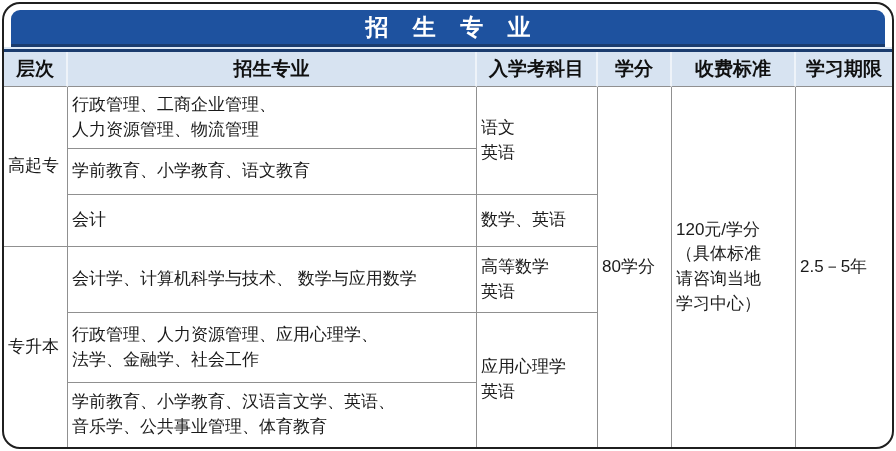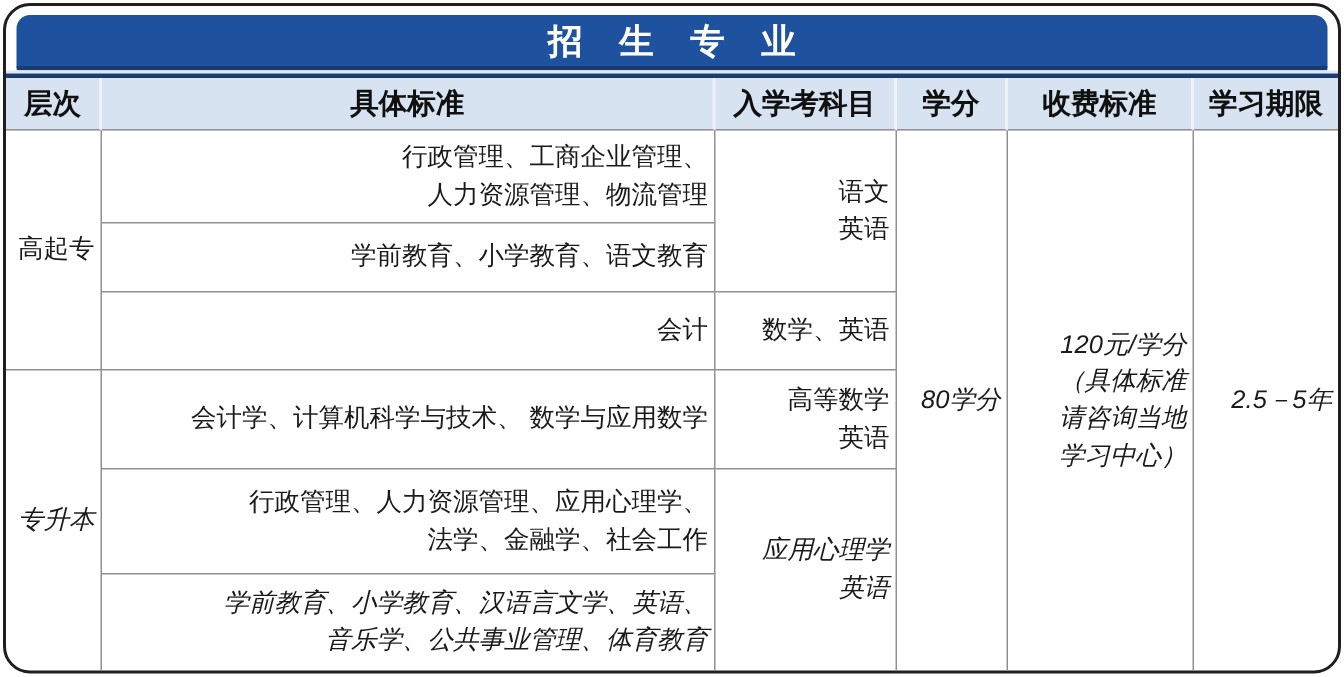--- a/index.html
+++ b/index.html
@@ -49,28 +49,28 @@
     height:35px;
     background:var(--header-bg);
     font-size:19px;font-weight:bold;color:#101010;
     vertical-align:middle;
     border-right:2px solid var(--header-sep);
     border-bottom:1px solid var(--grid);
   }
   th:last-child{border-right:none;}
   td{
     font-size:17px;line-height:1.45;
-    text-align:right;vertical-align:middle;
+    text-align:left;vertical-align:middle;
     border-right:1px solid var(--grid);
     border-bottom:1px solid var(--grid);
     white-space:pre-line;
     padding:2px 4px;
   }
   td.last-col{border-right:none;}
-  td.no-bb{border-bottom:none;font-style:italic;}
+  td.no-bb{border-bottom:none;}
   tr.r1{height:62px;}
   tr.r2{height:46px;}
   tr.r3{height:52px;padding-left:13px;}
   tr.r4{height:66px;}
   tr.r5{height:70px;}
   tr.r6{height:64px;}
 </style>
 </head>
 <body>
 
@@ -87,21 +87,21 @@
       <col class="c-level">
         <col class="c-majors">
         <col class="c-exam">
       <col class="c-credits">
         <col class="c-fee">
         <col class="c-dur">
     </colgroup>
     <thead>
       <tr>
         <th>层次</th>
-        <th>具体标准</th>
+        <th>招生专业</th>
         <th>入学考科目</th>
         <th>学分</th>
         <th>收费标准</th>
         <th>学习期限</th>
       </tr>
     </thead>
     <tbody>
       <tr class="r1">
         <td rowspan="3">高起专</td>
         <td>行政管理、工商企业管理、

